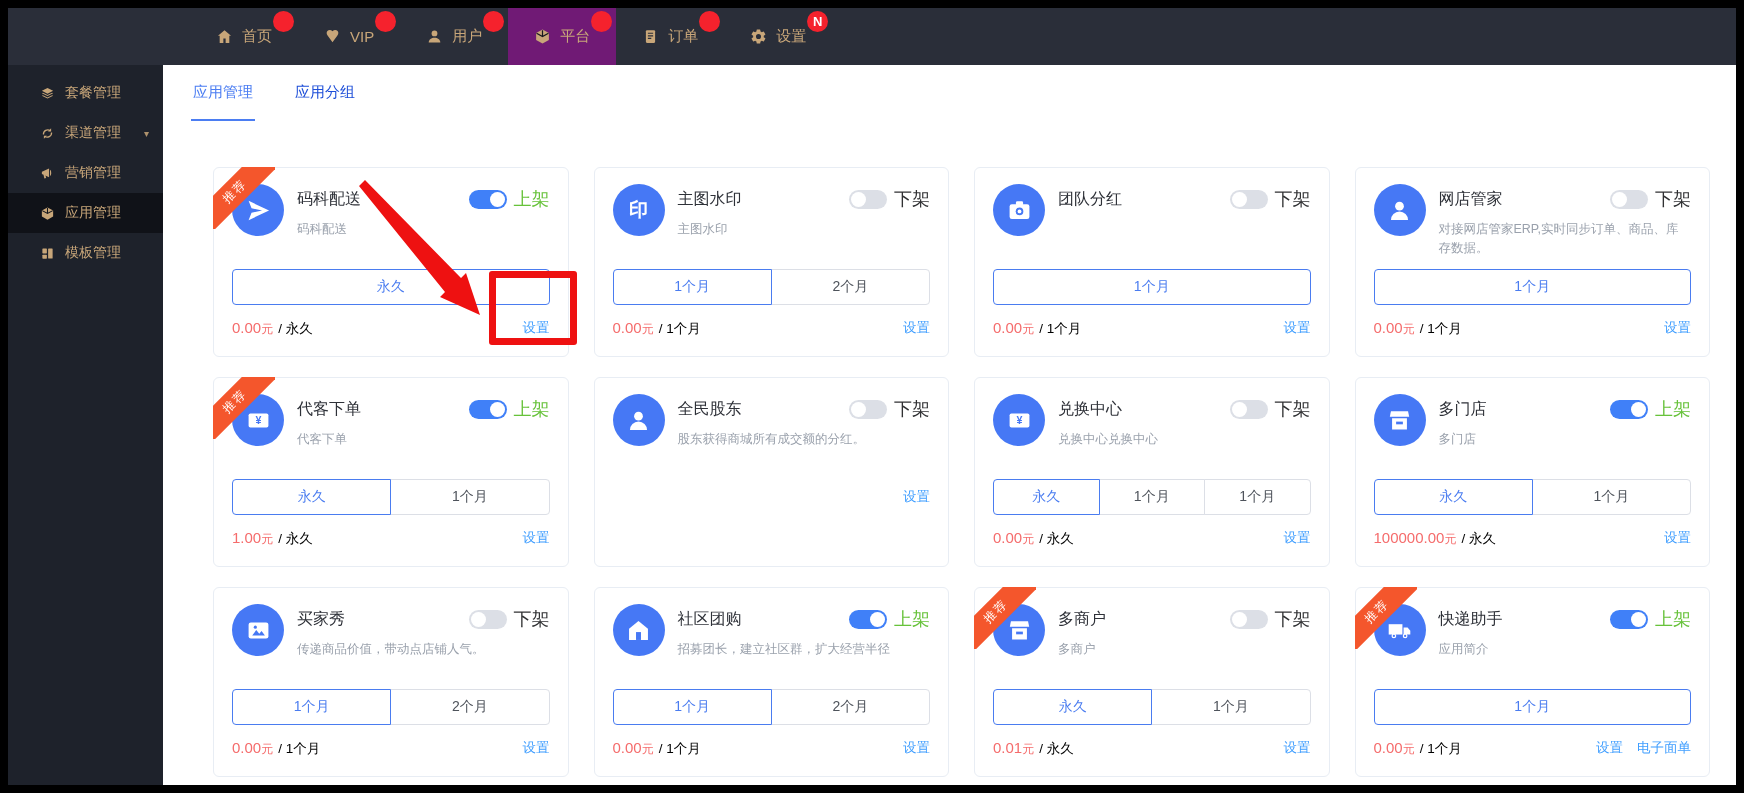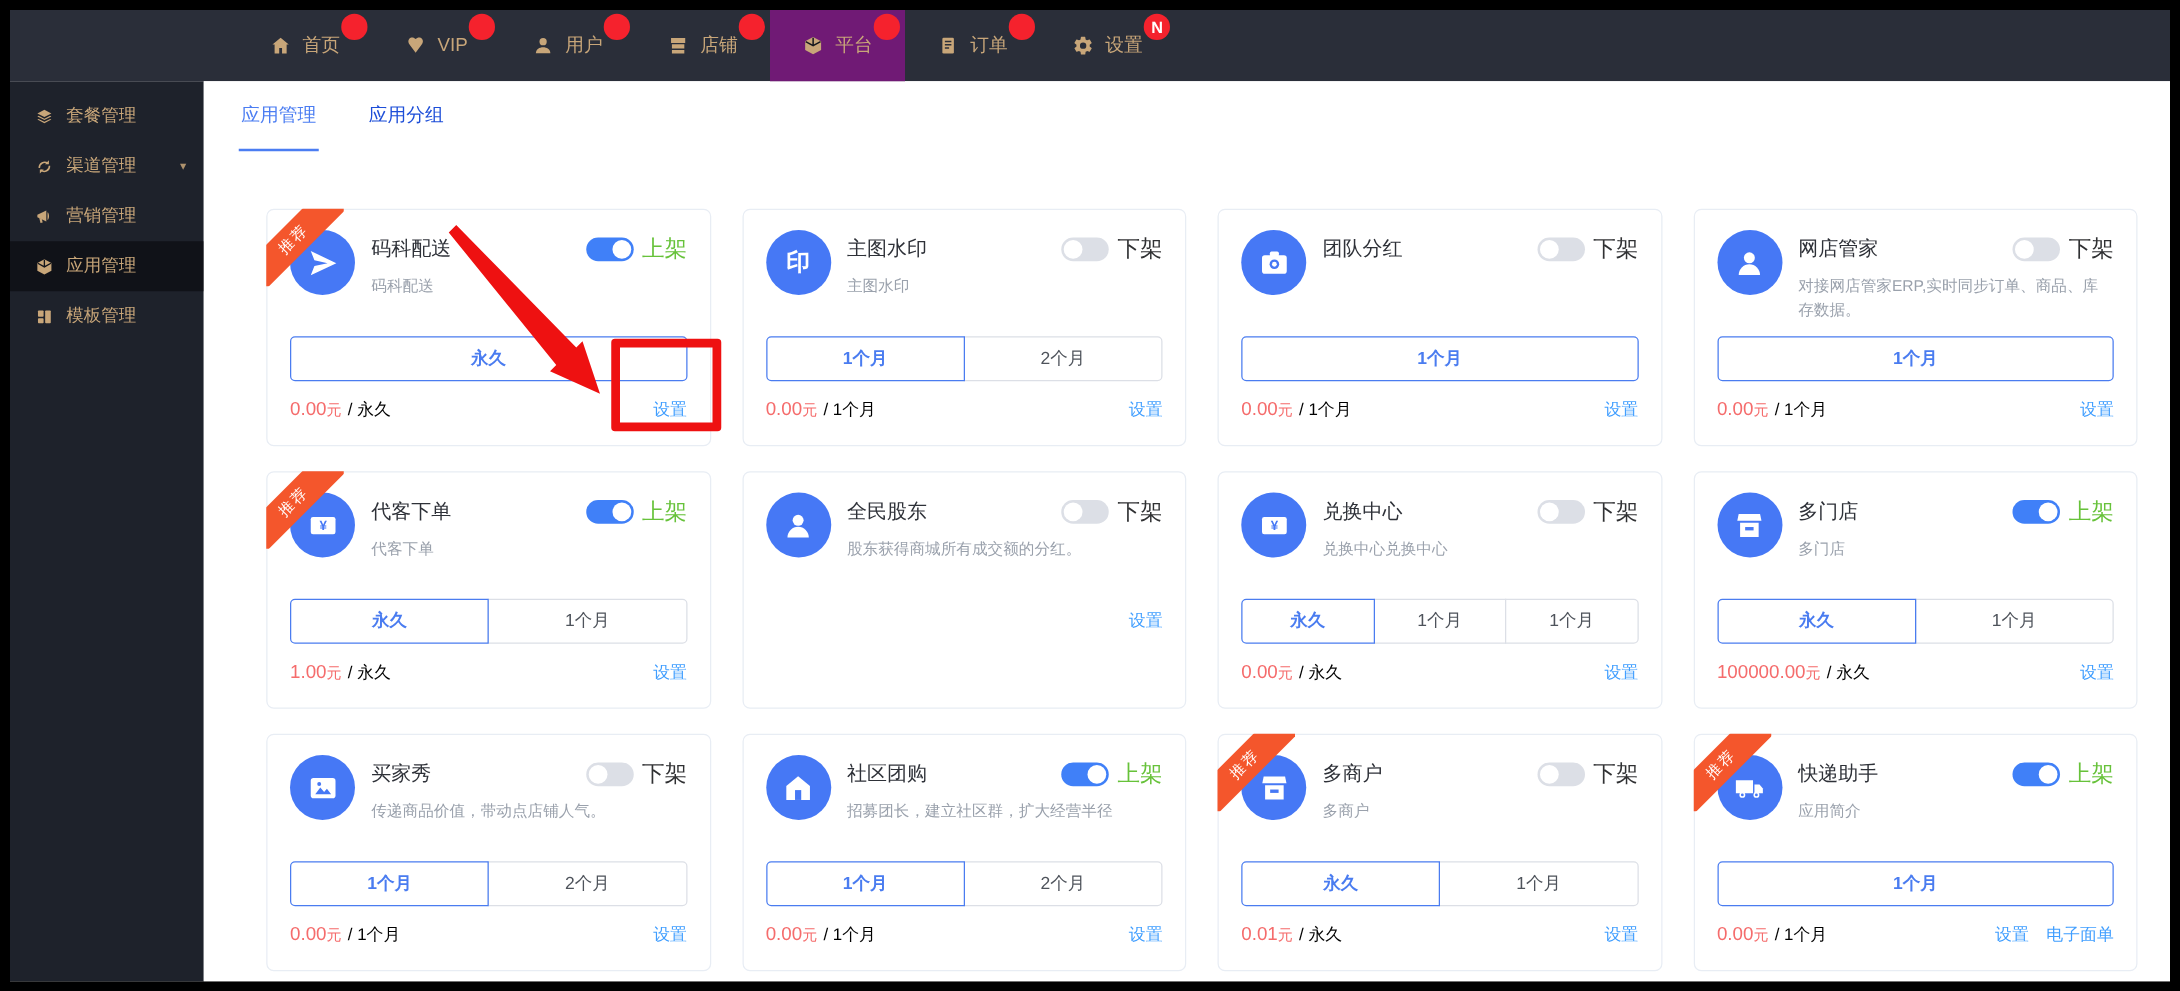--- a/index.html
+++ b/index.html
@@ -14,21 +14,21 @@
   .nav-item.selected{background:#701a75;}
   .nav-icon{display:flex;}
   .nav-icon svg{width:17px;height:17px;display:block;}
   .nav-badge{position:absolute;top:3px;right:4px;background:#F5222D;color:#fff;
     width:21px;height:21px;border-radius:50%;font-size:13px;font-weight:bold;
     display:flex;align-items:center;justify-content:center;}
   
   .pbody{flex:1;display:flex;min-height:0;}
   .sidebar{width:155px;background:#1e222b;flex:none;padding-top:8px;}
   .side-item{height:40px;display:flex;align-items:center;gap:10px;
-    padding:0 14px 0 20px;color:#C8A679;font-size:14px;cursor:pointer;}
+    padding:0 14px 0 32px;color:#C8A679;font-size:14px;cursor:pointer;}
   .side-item.selected{background:#101218;}
   .side-icon{display:flex;}
   .side-icon svg{width:15px;height:15px;}
   .side-arrow{margin-left:auto;font-size:10px;opacity:.85;}
   .main{flex:1;background:#fff;min-width:0;}
   
   .tabbar{height:56px;display:flex;gap:38px;padding-left:28px;}
   .tab{display:flex;align-items:center;font-size:15px;color:#1d4ed8;
     border-bottom:2px solid transparent;cursor:pointer;padding:0 2px;}
   .tab.active{color:#4B7DF2;border-bottom-color:#4B7DF2;}
@@ -52,21 +52,21 @@
   .toggle.on{background:#4080F8;}
   .knob{position:absolute;top:2px;left:2px;width:15px;height:15px;border-radius:50%;background:#fff;}
   .toggle.on .knob{left:auto;right:2px;}
   .status-label{font-size:18px;color:#303133;}
   .status-label.on{color:#67C23A;}
   .card-sub{margin-top:9px;font-size:12.5px;color:#9aa1ac;line-height:1.55;}
   .durations{margin-top:auto;display:flex;height:36px;flex:none;}
   .duration{flex:1;border:1px solid #dcdfe6;display:flex;align-items:center;
     justify-content:center;font-size:14px;color:#4e535b;margin-left:-1px;
     cursor:pointer;background:#fff;position:relative;}
-  .duration:first-child{margin-left:0;border-radius:4px 0 0 4px;font-weight:bold;}
+  .duration:first-child{margin-left:0;border-radius:4px 0 0 4px;}
   .duration:last-child{border-radius:0 4px 4px 0;}
   .duration:only-child{border-radius:4px;}
   .duration.selected{border-color:#4A7CF0;color:#4A7CF0;z-index:1;}
   .durations.placeholder{justify-content:flex-end;align-items:center;}
   .price-row{margin-top:11px;display:flex;align-items:center;
     justify-content:space-between;height:24px;flex:none;}
   .price .amount{font-size:15px;color:#F56C6C;}
   .price .unit{font-size:12px;color:#F56C6C;}
   .price .period{font-size:13.5px;color:#000000;margin-left:5px;}
   .links{display:flex;gap:14px;}
@@ -112,31 +112,20 @@
     <span class="nav-icon">
           <svg viewBox="0 0 24 24" fill="currentColor">
             <circle cx="12" cy="7.6" r="4.1"></circle>
             <path d="M3.8 20.5c.3-4.3 3.9-6.6 8.2-6.6s7.9 2.3 8.2 6.6z"></path>
           </svg>
         </span>
     <span class="nav-label">用户</span>
     <span class="nav-badge" hidden=""></span>
   </div>
 
-  <div class="nav-item">
-    <span class="nav-icon">
-          <svg viewBox="0 0 24 24" fill="currentColor">
-            <path d="M4 3.5h16V9H4z"></path>
-            <path d="M5 10.5h14v4.8H5z"></path>
-            <path d="M5 16.8h14V21H5z"></path>
-          </svg>
-        </span>
-    <span class="nav-label">店铺</span>
-    <span class="nav-badge" hidden=""></span>
-  </div>
 
   <div class="nav-item selected">
     <span class="nav-icon">
           <svg viewBox="0 0 24 24" fill="currentColor">
             <path d="M12 2.2 21 7.1v9.8l-9 4.9-9-4.9V7.1z"></path>
             <path d="M12 3v9M3.6 7.4l8.4 4.6 8.4-4.6" stroke="#16181f" stroke-width="1.7" fill="none"></path>
           </svg>
         </span>
     <span class="nav-label">平台</span>
     <span class="nav-badge" hidden=""></span>

